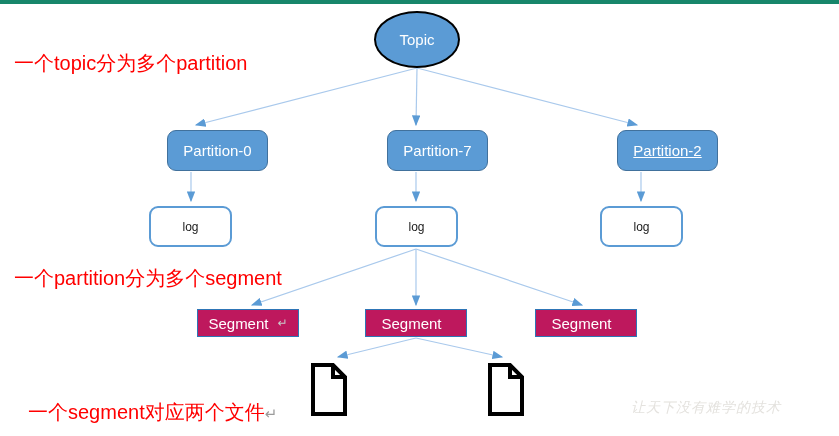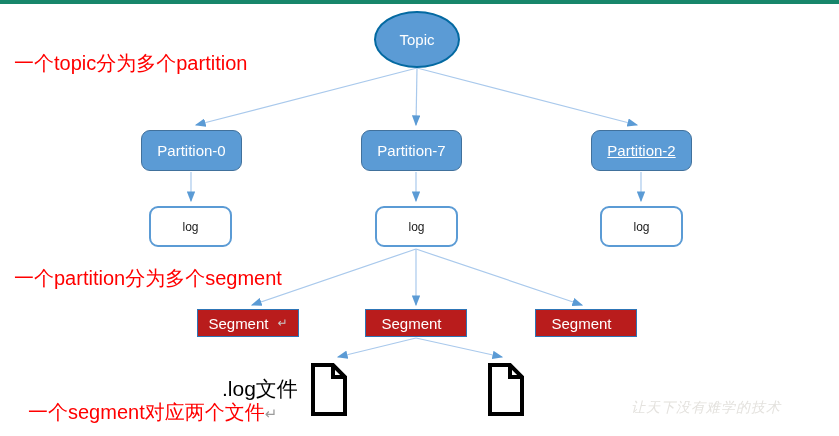--- a/index.html
+++ b/index.html
@@ -16,49 +16,49 @@
     width: 839px; height: 4px;
     background: #17866B;
   }
   #edges { position: absolute; left: 0; top: 0; }
 
   .node { position: absolute; display: flex; align-items: center; justify-content: center; box-sizing: border-box; }
 
   .topic-ellipse {
     left: 374px; top: 11px; width: 86px; height: 57px;
     background: #5B9BD5;
-    border: 2px solid #0369a1;
+    border: 2px solid #000000;
     border-radius: 50%;
     color: #ffffff; font-size: 15px;
   }
 
   .partition {
     background: #5B9BD5;
     border: 1px solid #41719C;
     border-radius: 9px;
     color: #ffffff; font-size: 15px;
-    width: 101px; height: 41px; top: 130px;
+    width: 101px; height: 41px; top: 130px; margin-left: 26px;
   }
   #partition-0 { left: 141px; }
   #partition-1 { left: 361px; }
   #partition-2 { left: 591px; text-decoration: underline; }
 
   .logbox {
     background: #ffffff;
     border: 2px solid #5B9BD5;
     border-radius: 9px;
     color: #1a1a1a; font-size: 12px;
     width: 83px; height: 41px; top: 206px;
   }
   #log-0 { left: 149px; }
   #log-1 { left: 375px; }
   #log-2 { left: 600px; }
 
   .segment {
-    background: #b91c1c;
+    background: #be185d;
     border: 1px solid #2E75B6;
     color: #ffffff; font-size: 15px;
     width: 102px; height: 28px; top: 309px; gap: 7px;
   }
   #segment-0 { left: 197px; }
   #segment-1 { left: 365px; }
   #segment-2 { left: 535px; }
 
   .seg-mark { color: #c9c9c9; font-size: 12px; margin-left: 2px; }
 
@@ -168,21 +168,20 @@
   <div id="annotation-1" class="annotation">
     <span>一个partition分为多个segment</span><span class="ret-mark"></span>
   </div>
   <div id="annotation-0" class="annotation">
     <span>一个topic分为多个partition</span><span class="ret-mark"></span>
   </div>
   <div id="annotation-2" class="annotation">
     <span>一个segment对应两个文件</span><span class="ret-mark">↵</span>
   </div>
 
-  <div id="file-label-0" class="file-label">.log文件</div>
   <div id="file-icon-0" class="file-icon">
     <svg width="38" height="55" viewBox="0 0 38 55">
       <path d="M3,3 H23 L35,15 V52 H3 Z" fill="#ffffff" stroke="#000000" stroke-width="4" stroke-linejoin="miter"></path>
       <path d="M23,3 V15 H35" fill="none" stroke="#000000" stroke-width="4"></path>
     </svg>
   </div>
 
   <div id="file-icon-1" class="file-icon">
     <svg width="38" height="55" viewBox="0 0 38 55">
       <path d="M3,3 H23 L35,15 V52 H3 Z" fill="#ffffff" stroke="#000000" stroke-width="4" stroke-linejoin="miter"></path>

